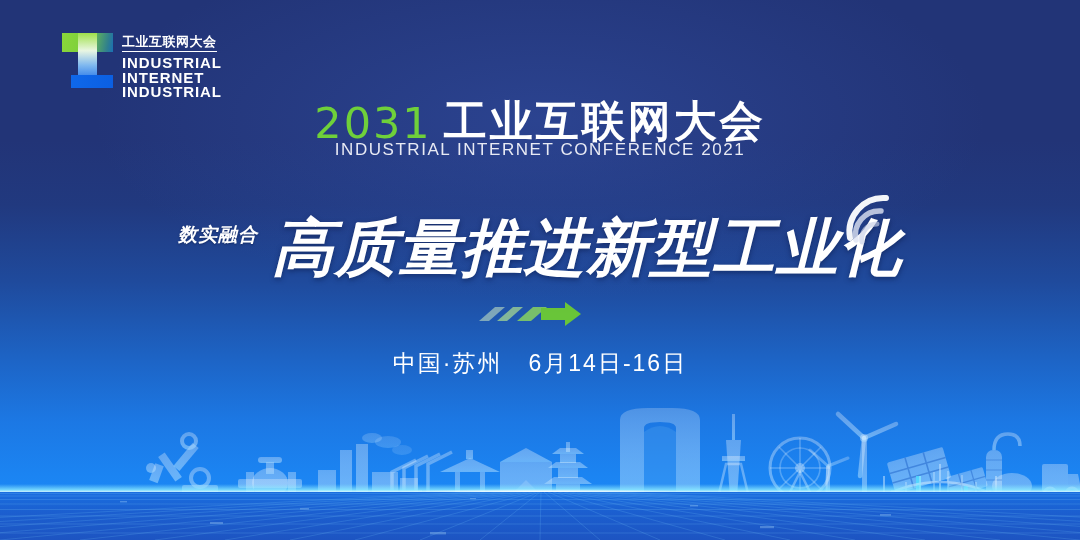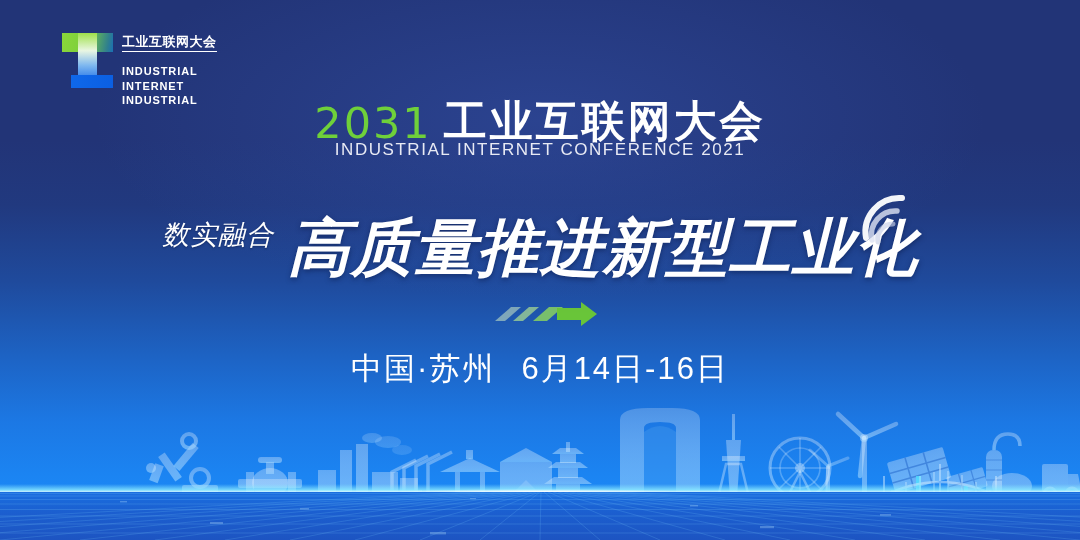--- a/index.html
+++ b/index.html
@@ -70,25 +70,25 @@
     font-size: 13px;
     letter-spacing: 0.5px;
     font-weight: bold;
     line-height: 15px;
     border-bottom: 1.5px solid #ffffff;
     padding-bottom: 2px;
     display: inline-block;
     white-space: nowrap;
   }
   .logo-en {
-    font-size: 11px;
+    font-size: 15px;
     font-weight: bold;
     letter-spacing: 0.9px;
     line-height: 14.5px;
-    margin-top: 12px;
+    margin-top: 4px;
     white-space: nowrap;
   }
 
   
   .title-row {
     position: absolute;
     left: 0; top: 93px; width: 1080px;
     text-align: center;
     white-space: nowrap;
   }
@@ -133,22 +133,22 @@
     white-space: nowrap;
   }
   .slogan-left {
     display: flex;
     flex-direction: column;
     justify-content: center;
     margin-right: 14px;
     margin-top: 6px;
   }
   .slogan-left span {
-    font-size: 27px;
-    font-weight: normal;
+    font-size: 19px;
+    font-weight: bold;
     color: #ffffff;
     letter-spacing: 1px;
     line-height: 34px;
     font-style: italic;
     text-shadow: 0 1px 2px rgba(10,25,70,0.55);
   }
   .slogan-main {
     position: relative;
     font-size: 62px;
     font-weight: bold;
@@ -182,21 +182,21 @@
     width: 72px; height: 60px;
     pointer-events: none;
   }
 
   
   .date-row {
     position: absolute;
     left: 0; top: 348px; width: 1080px;
     text-align: center;
     color: #ffffff;
-    font-size: 31px;
+    font-size: 23px;
     letter-spacing: 2px;
     white-space: nowrap;
   }
   .date-row .gap { display: inline-block; width: 26px; }
 
   
   .skyline {
     position: absolute;
     left: 0; bottom: 0;
     width: 1080px; height: 160px;

